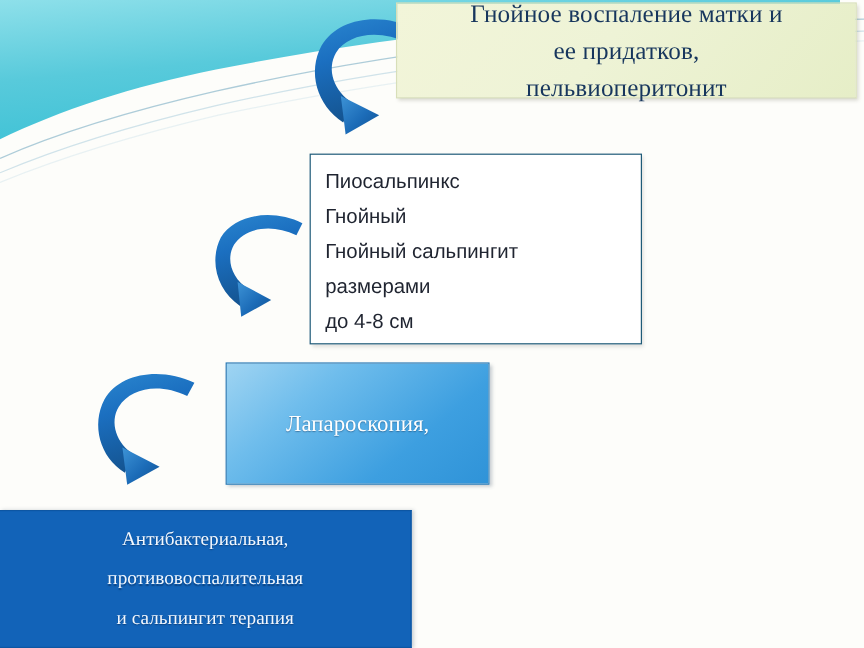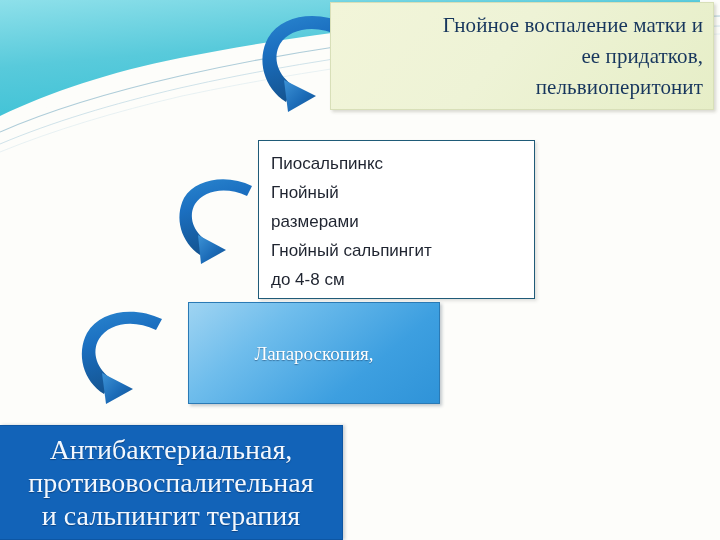--- a/index.html
+++ b/index.html
@@ -44,42 +44,41 @@
     display: flex;
     flex-direction: column;
     justify-content: center;
   }
 
   
   .title-box {
     left: 330px;
     top: 2px;
     width: 384px;
-    height: 108px;
+    height: 80px;
     background: linear-gradient(130deg, #f2f5d9 0%, #eef3d6 45%, #e6eec7 100%);
     border: 1px solid #d8dfb8;
     box-shadow: 2px 2px 3px rgba(80,80,60,0.22);
     padding: 4px 10px;
     text-align: center;
-    align-items: flex-end;
   }
   .title-box .line {
     font-family: "Liberation Serif", serif;
     font-size: 21px;
     font-weight: 400;
     color: #17365d;
     line-height: 31px;
     letter-spacing: 0.1px;
     white-space: nowrap;
   }
 
   
   .list-box {
     left: 258px;
-    top: 140px;
+    top: 128px;
     width: 277px;
     height: 159px;
     background: #ffffff;
     border: 1px solid #1f5b78;
     box-shadow: 2px 2px 3px rgba(90,90,90,0.18);
     padding: 8px 0 8px 12px;
     justify-content: flex-start;
     text-align: left;
   }
   .list-box .line {
@@ -87,21 +86,21 @@
     font-size: 17px;
     color: #1f2430;
     line-height: 29px;
     white-space: nowrap;
   }
 
   
   .grad-box {
     left: 188px;
     top: 302px;
-    width: 252px;
+    width: 220px;
     height: 102px;
     background: linear-gradient(140deg, #9fd4f2 0%, #6fbdec 30%, #3d9fe0 70%, #2f93d8 100%);
     border: 1px solid #2a7ab5;
     box-shadow: 2px 2px 3px rgba(60,80,100,0.30);
     text-align: center;
     padding: 2px 6px;
   }
   .grad-box .line {
     font-family: "Liberation Serif", serif;
     font-size: 19px;
@@ -119,21 +118,21 @@
     height: 115px;
     background: #1263b8;
     border: 1px solid #0d56a3;
     border-left: none;
     box-shadow: 2px 0 3px rgba(60,80,100,0.25);
     text-align: center;
     padding: 2px 4px;
   }
   .solid-box .line {
     font-family: "Liberation Serif", serif;
-    font-size: 28px;
+    font-size: 16px;
     color: #f2f8ff;
     line-height: 33px;
     text-shadow: 0 1px 1px rgba(10,45,90,0.6);
     white-space: nowrap;
   }
 </style>
 </head>
 <body>
 
 <div id="slide">
@@ -211,22 +210,22 @@
 
   <div class="box title-box">
     <div class="line">Гнойное воспаление матки и</div>
     <div class="line">ее придатков,</div>
     <div class="line">пельвиоперитонит</div>
   </div>
 
   <div class="box list-box">
     <div class="line">Пиосальпинкс</div>
     <div class="line">Гнойный</div>
+    <div class="line">Гнойный сальпингит</div>
     <div class="line">размерами</div>
-    <div class="line">Гнойный сальпингит</div>
     <div class="line">до 4-8 см</div>
   </div>
 
   <div class="box grad-box">
     <div class="line">Лапароскопия,</div>
   </div>
 
   <div class="box solid-box">
     <div class="line">Антибактериальная,</div>
     <div class="line">противовоспалительная</div>

